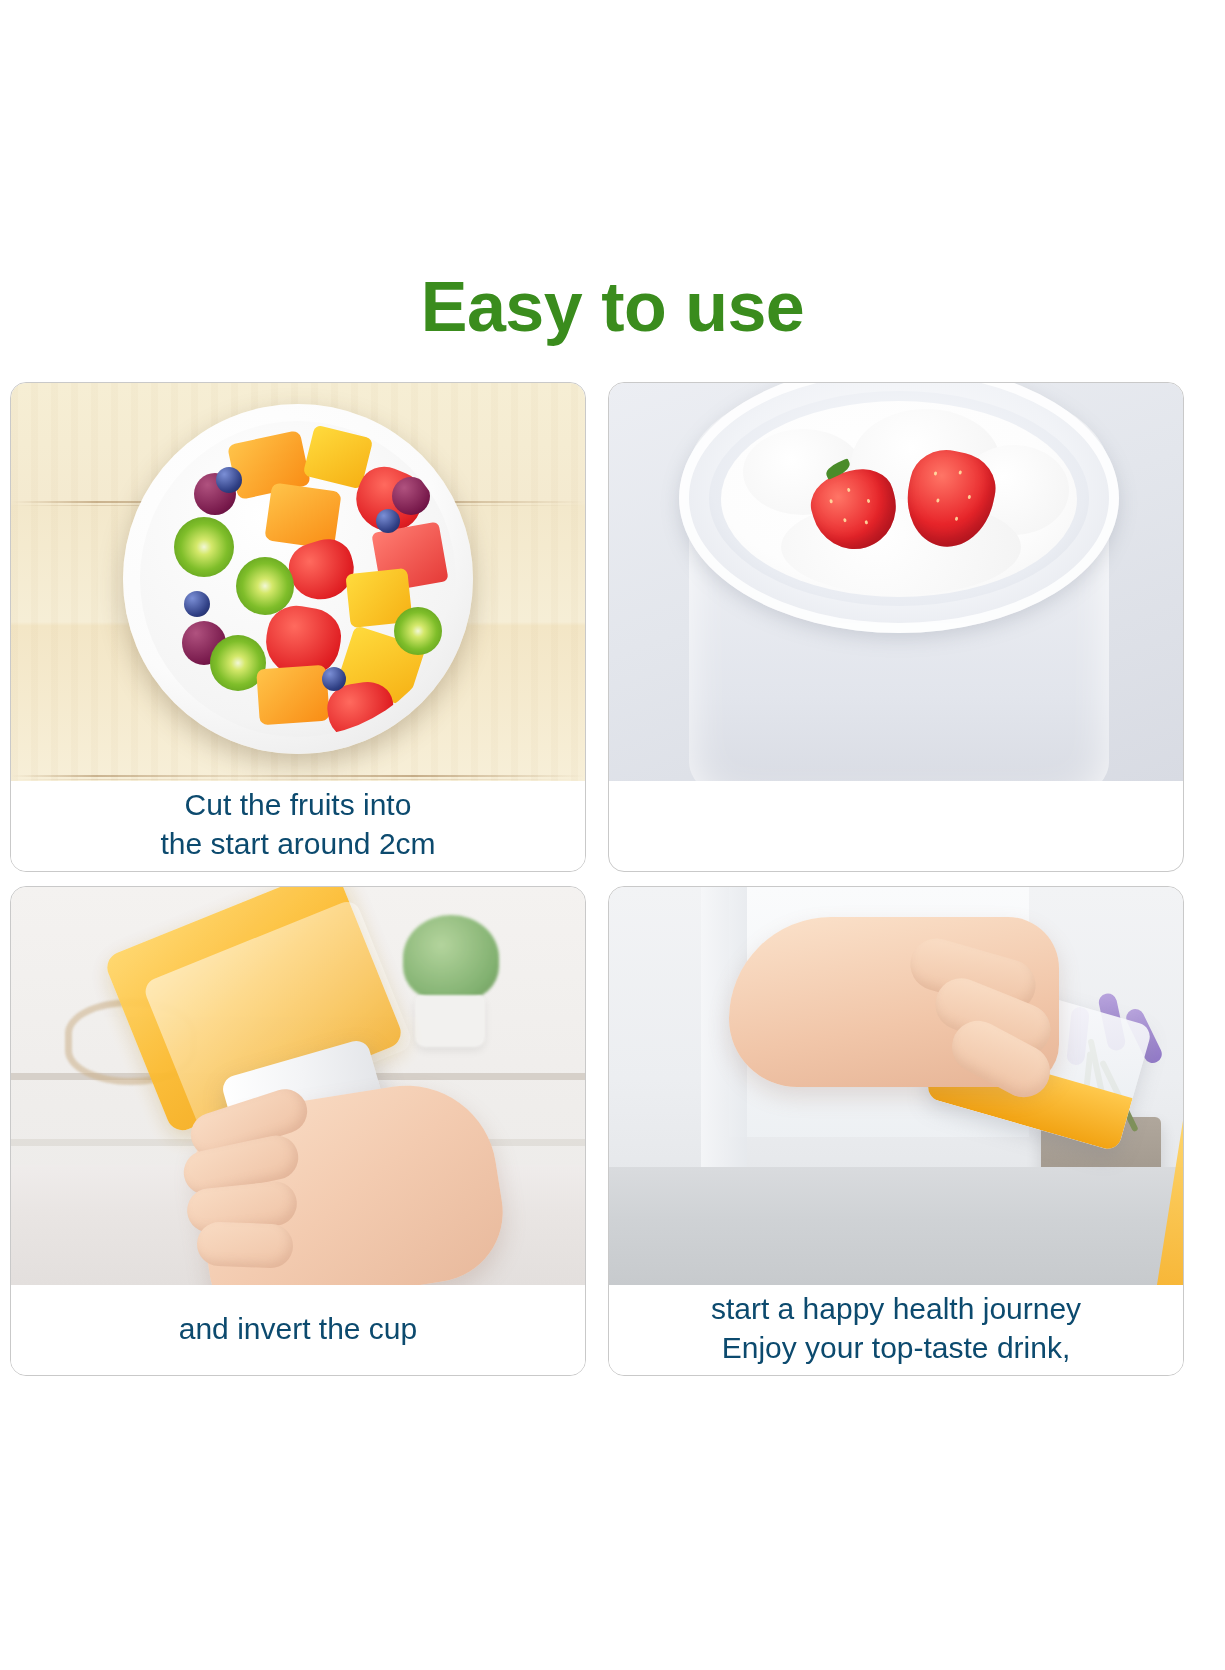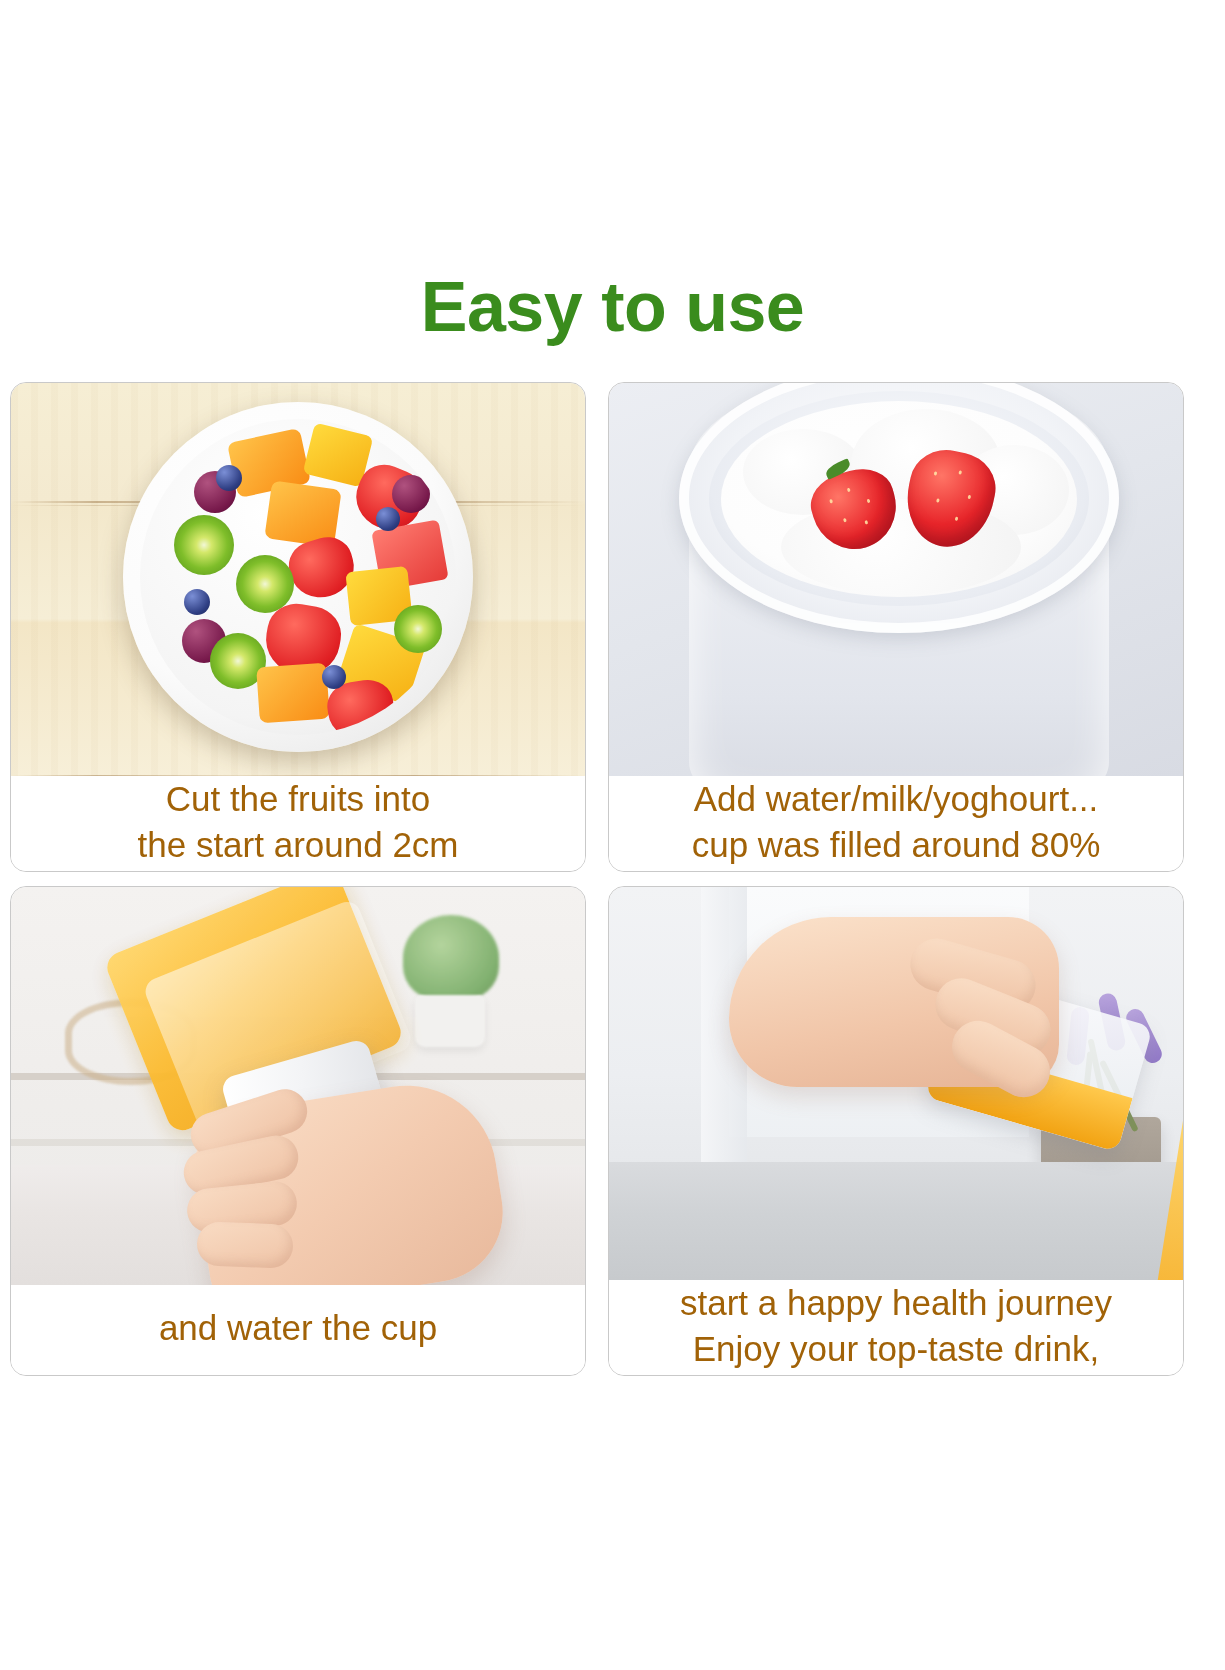--- a/index.html
+++ b/index.html
@@ -54,22 +54,22 @@
     flex:1;
     display:flex;
     flex-direction:column;
     align-items:center;
     justify-content:center;
     text-align:center;
     background:#fff;
     padding-bottom:4px;
   }
   .caption .line{
-    font-size:35px;
-    color:#a16207;
+    font-size:30px;
+    color:#0c4a6e;
     line-height:1.30;
     white-space:nowrap;
   }
 
   
   .wood{
     position:absolute;inset:0;
     background:
       linear-gradient(180deg,#f6eed4 0%,#f4ead0 30%,#f3e8cb 31%,#f6eed6 60%,#f3e6c6 61%,#f7efd8 100%);
   }
@@ -319,24 +319,20 @@
           <span class="leaf" style="left:104px;top:62px;transform:rotate(-24deg);"></span>
           <span class="berry" style="left:186px;top:50px;width:86px;height:96px;transform:rotate(12deg);">
             <span class="seed" style="left:22px;top:24px;"></span>
             <span class="seed" style="left:46px;top:18px;"></span>
             <span class="seed" style="left:60px;top:40px;"></span>
             <span class="seed" style="left:30px;top:50px;"></span>
             <span class="seed" style="left:52px;top:64px;"></span>
           </span>
         </div>
       </div>
-      <div class="caption">
-        <div class="line">Add water/milk/yoghourt...</div>
-        <div class="line">cup was filled around 80%</div>
-      </div>
     </div>
 
     <div class="card">
       <div class="photo">
         <div class="c3bg"></div>
         <div class="kitchenblur">
           <div class="shelf" style="top:186px;"></div>
           <div class="shelf" style="top:252px;opacity:.5;"></div>
           <div class="pan"></div>
           <div class="plant"></div>
@@ -350,21 +346,21 @@
         <div class="blendertip"></div>
         <div class="brandmark">MOSEOF</div>
 
         <div class="hand"></div>
         <span class="finger" style="left:178px;top:214px;width:120px;transform:rotate(-18deg);"></span>
         <span class="finger" style="left:172px;top:256px;width:116px;transform:rotate(-12deg);"></span>
         <span class="finger" style="left:176px;top:298px;width:110px;transform:rotate(-6deg);"></span>
         <span class="finger" style="left:186px;top:336px;width:96px;transform:rotate(2deg);"></span>
       </div>
       <div class="caption">
-        <div class="line">and water the cup</div>
+        <div class="line">and invert the cup</div>
       </div>
     </div>
 
     <div class="card">
       <div class="photo">
         <div class="c4bg"></div>
         <div class="window"></div>
         <div class="curtain"></div>
 
         <div class="lav-pot"></div>

